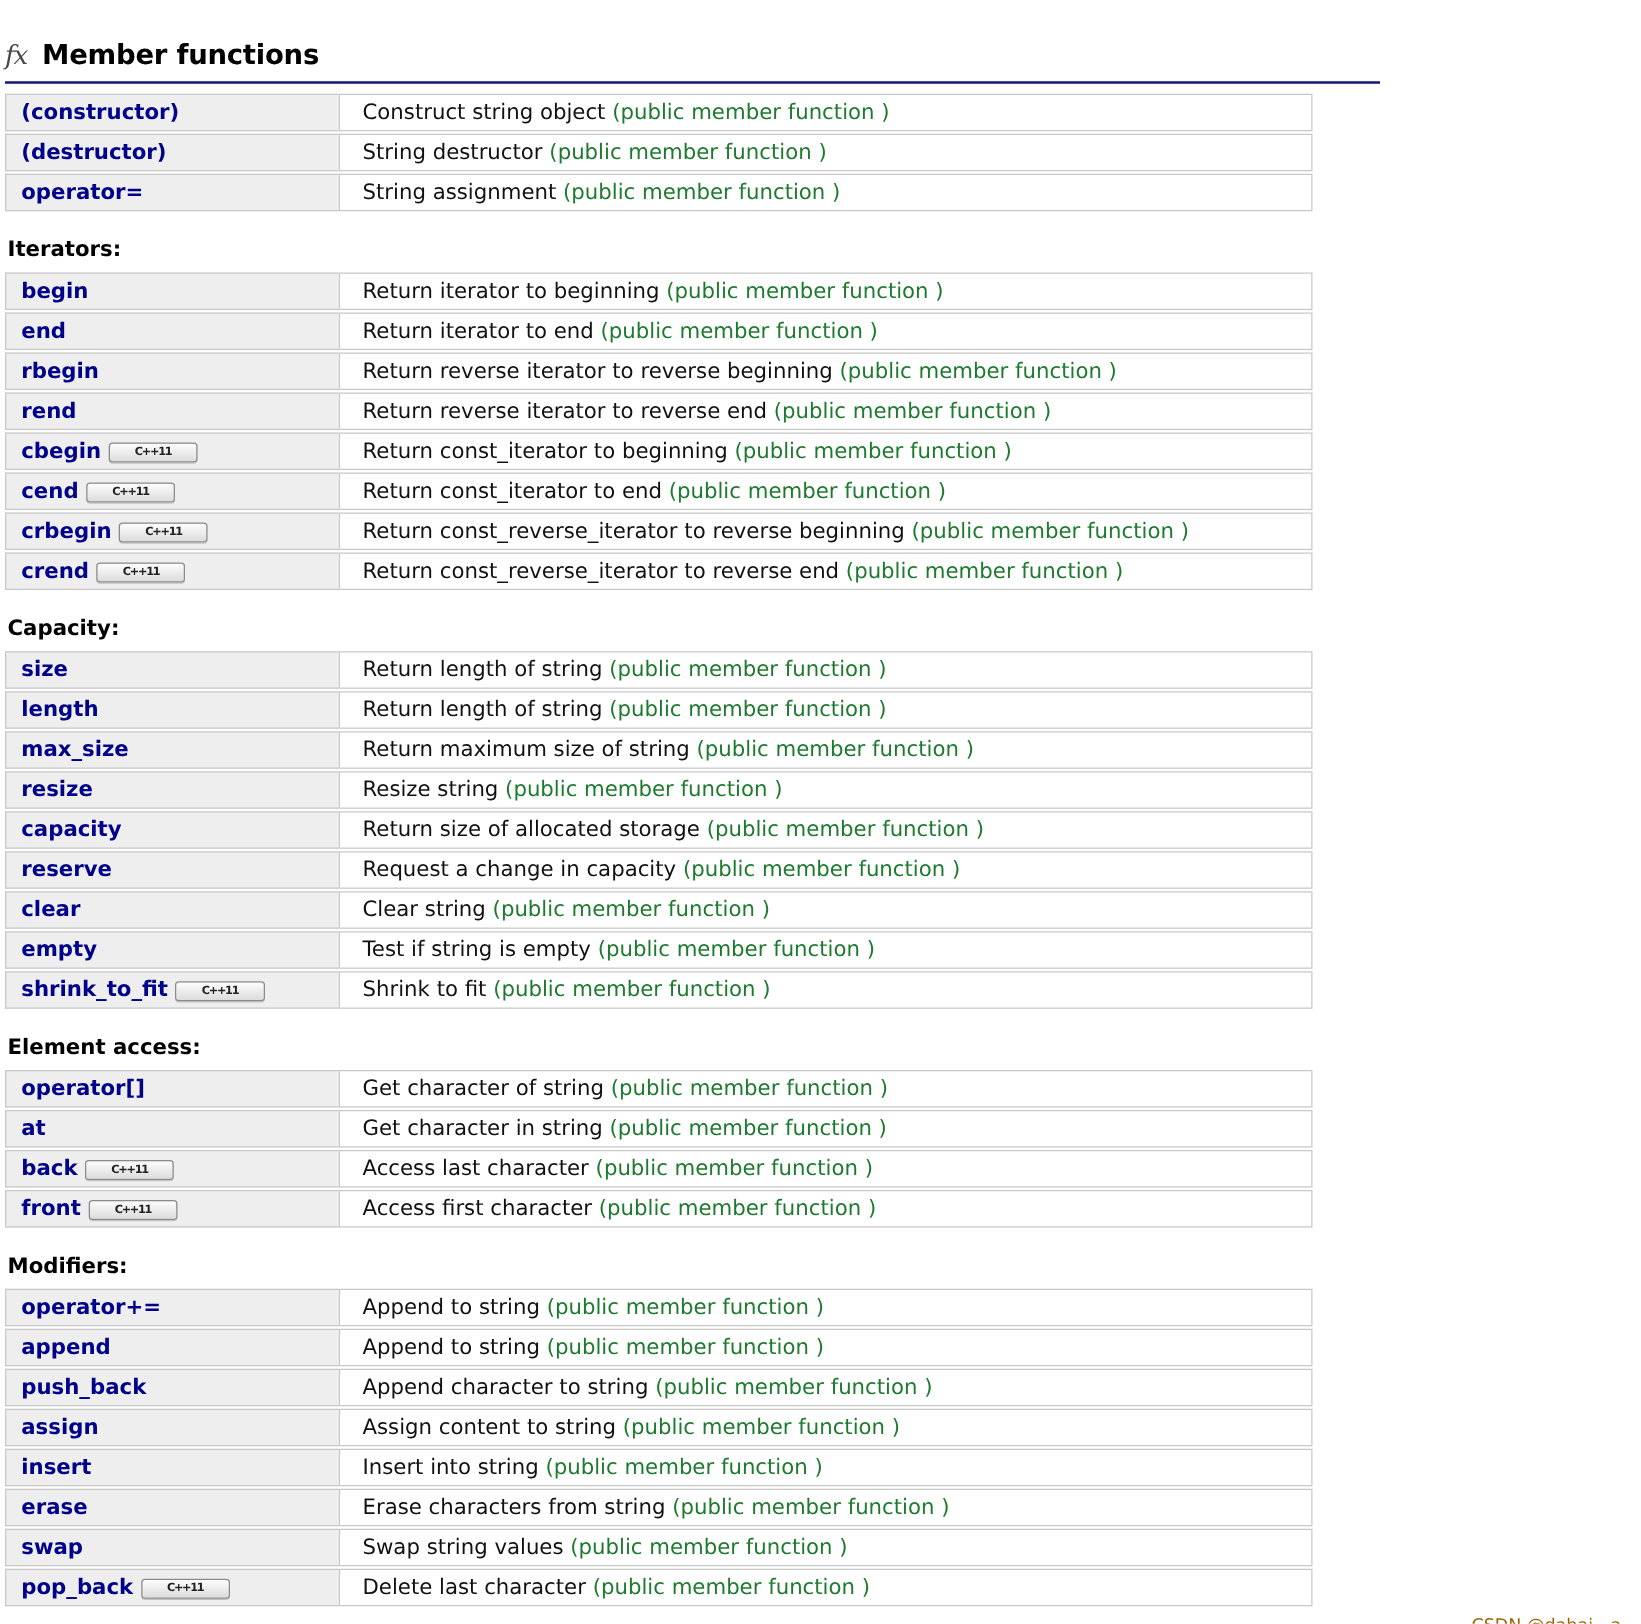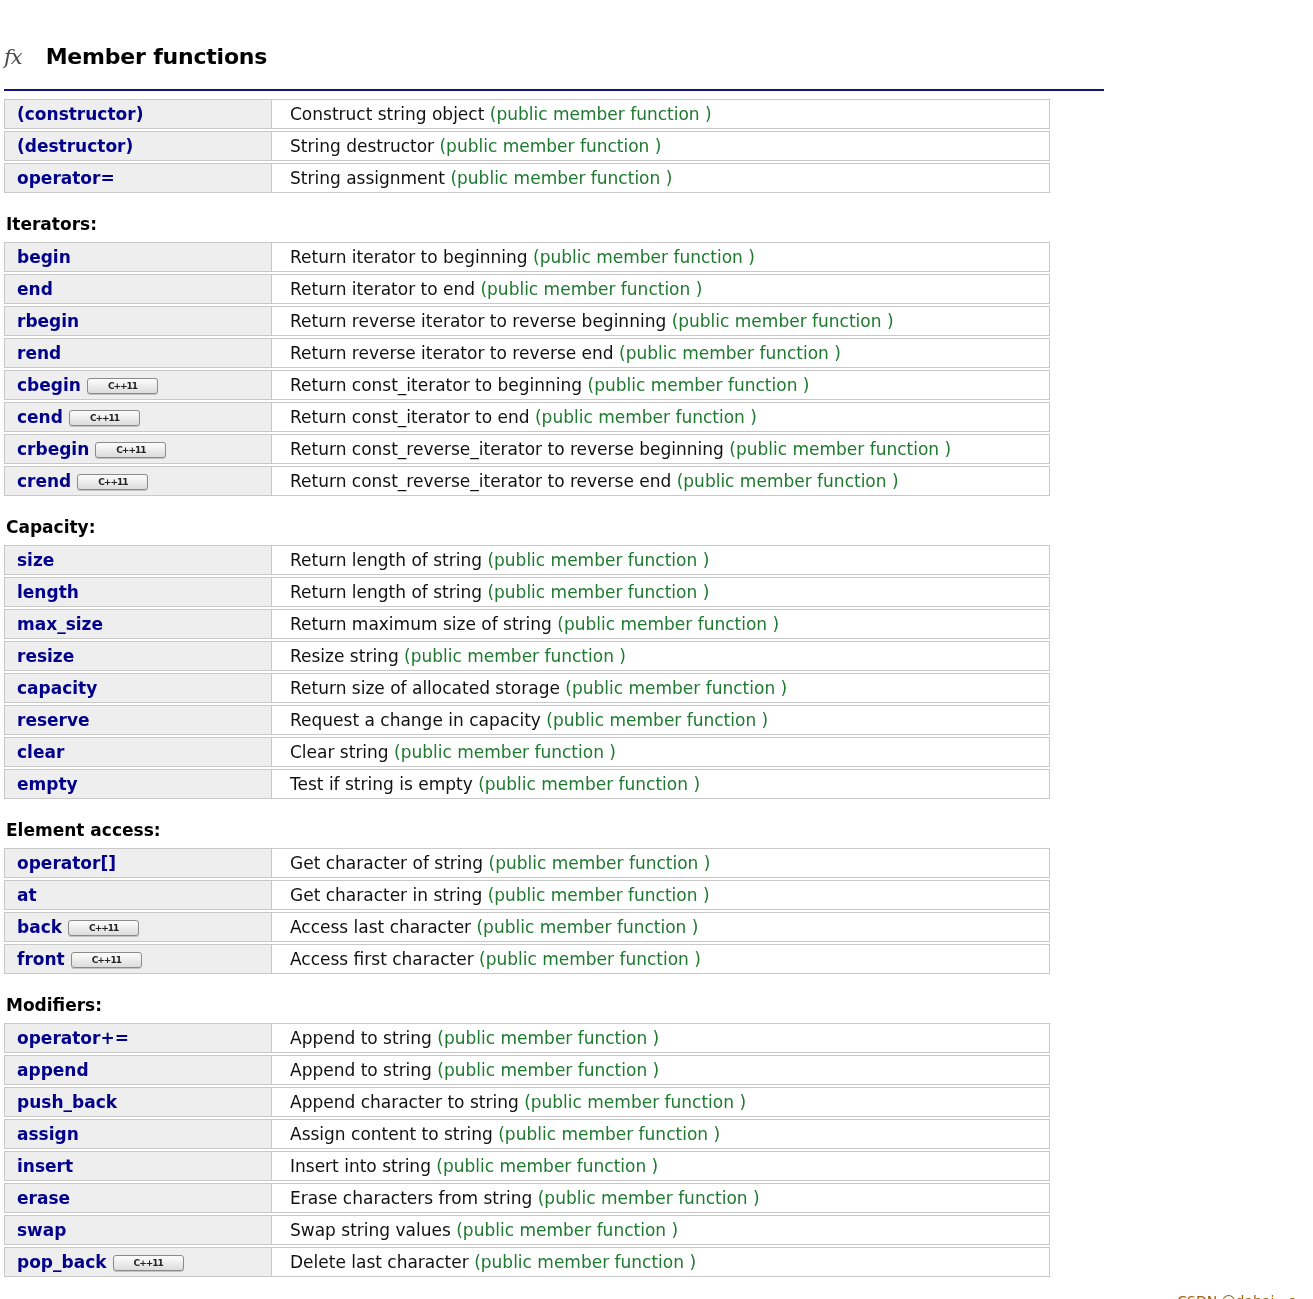--- a/index.html
+++ b/index.html
@@ -34,21 +34,21 @@
     font-style: italic;
     font-size: 21px;
     color: #4a4a4a;
     line-height: 1;
     letter-spacing: -1px;
   }
   .section-title h1 {
     font-size: 22px;
     font-weight: bold;
     color: #000000;
-    margin: 16px;
+    margin: 4px;
     letter-spacing: -0.2px;
   }
   .title-rule {
     height: 0;
     border-top: 2px solid #14147a;
     width: 1100px;
     margin: 4px 0 6px 4px;
   }
 
   
@@ -217,20 +217,24 @@
             <td class="desc-cell"><span>Request a change in capacity </span><span class="desc-kind">(public member function )</span></td>
           </tr>
           <tr>
             <td class="name-cell"><span>clear</span></td>
             <td class="desc-cell"><span>Clear string </span><span class="desc-kind">(public member function )</span></td>
           </tr>
           <tr>
             <td class="name-cell"><span>empty</span></td>
             <td class="desc-cell"><span>Test if string is empty </span><span class="desc-kind">(public member function )</span></td>
           </tr>
+          <tr>
+            <td class="name-cell"><span>shrink_to_fit</span><span class="cpp11-badge">C++11</span></td>
+            <td class="desc-cell"><span>Shrink to fit </span><span class="desc-kind">(public member function )</span></td>
+          </tr>
         </tbody>
       </table>
       <div class="group-heading">Element access:</div>
       <table class="fn-table">
         <tbody>
           <tr>
             <td class="name-cell"><span>operator[]</span></td>
             <td class="desc-cell"><span>Get character of string </span><span class="desc-kind">(public member function )</span></td>
           </tr>
           <tr>

